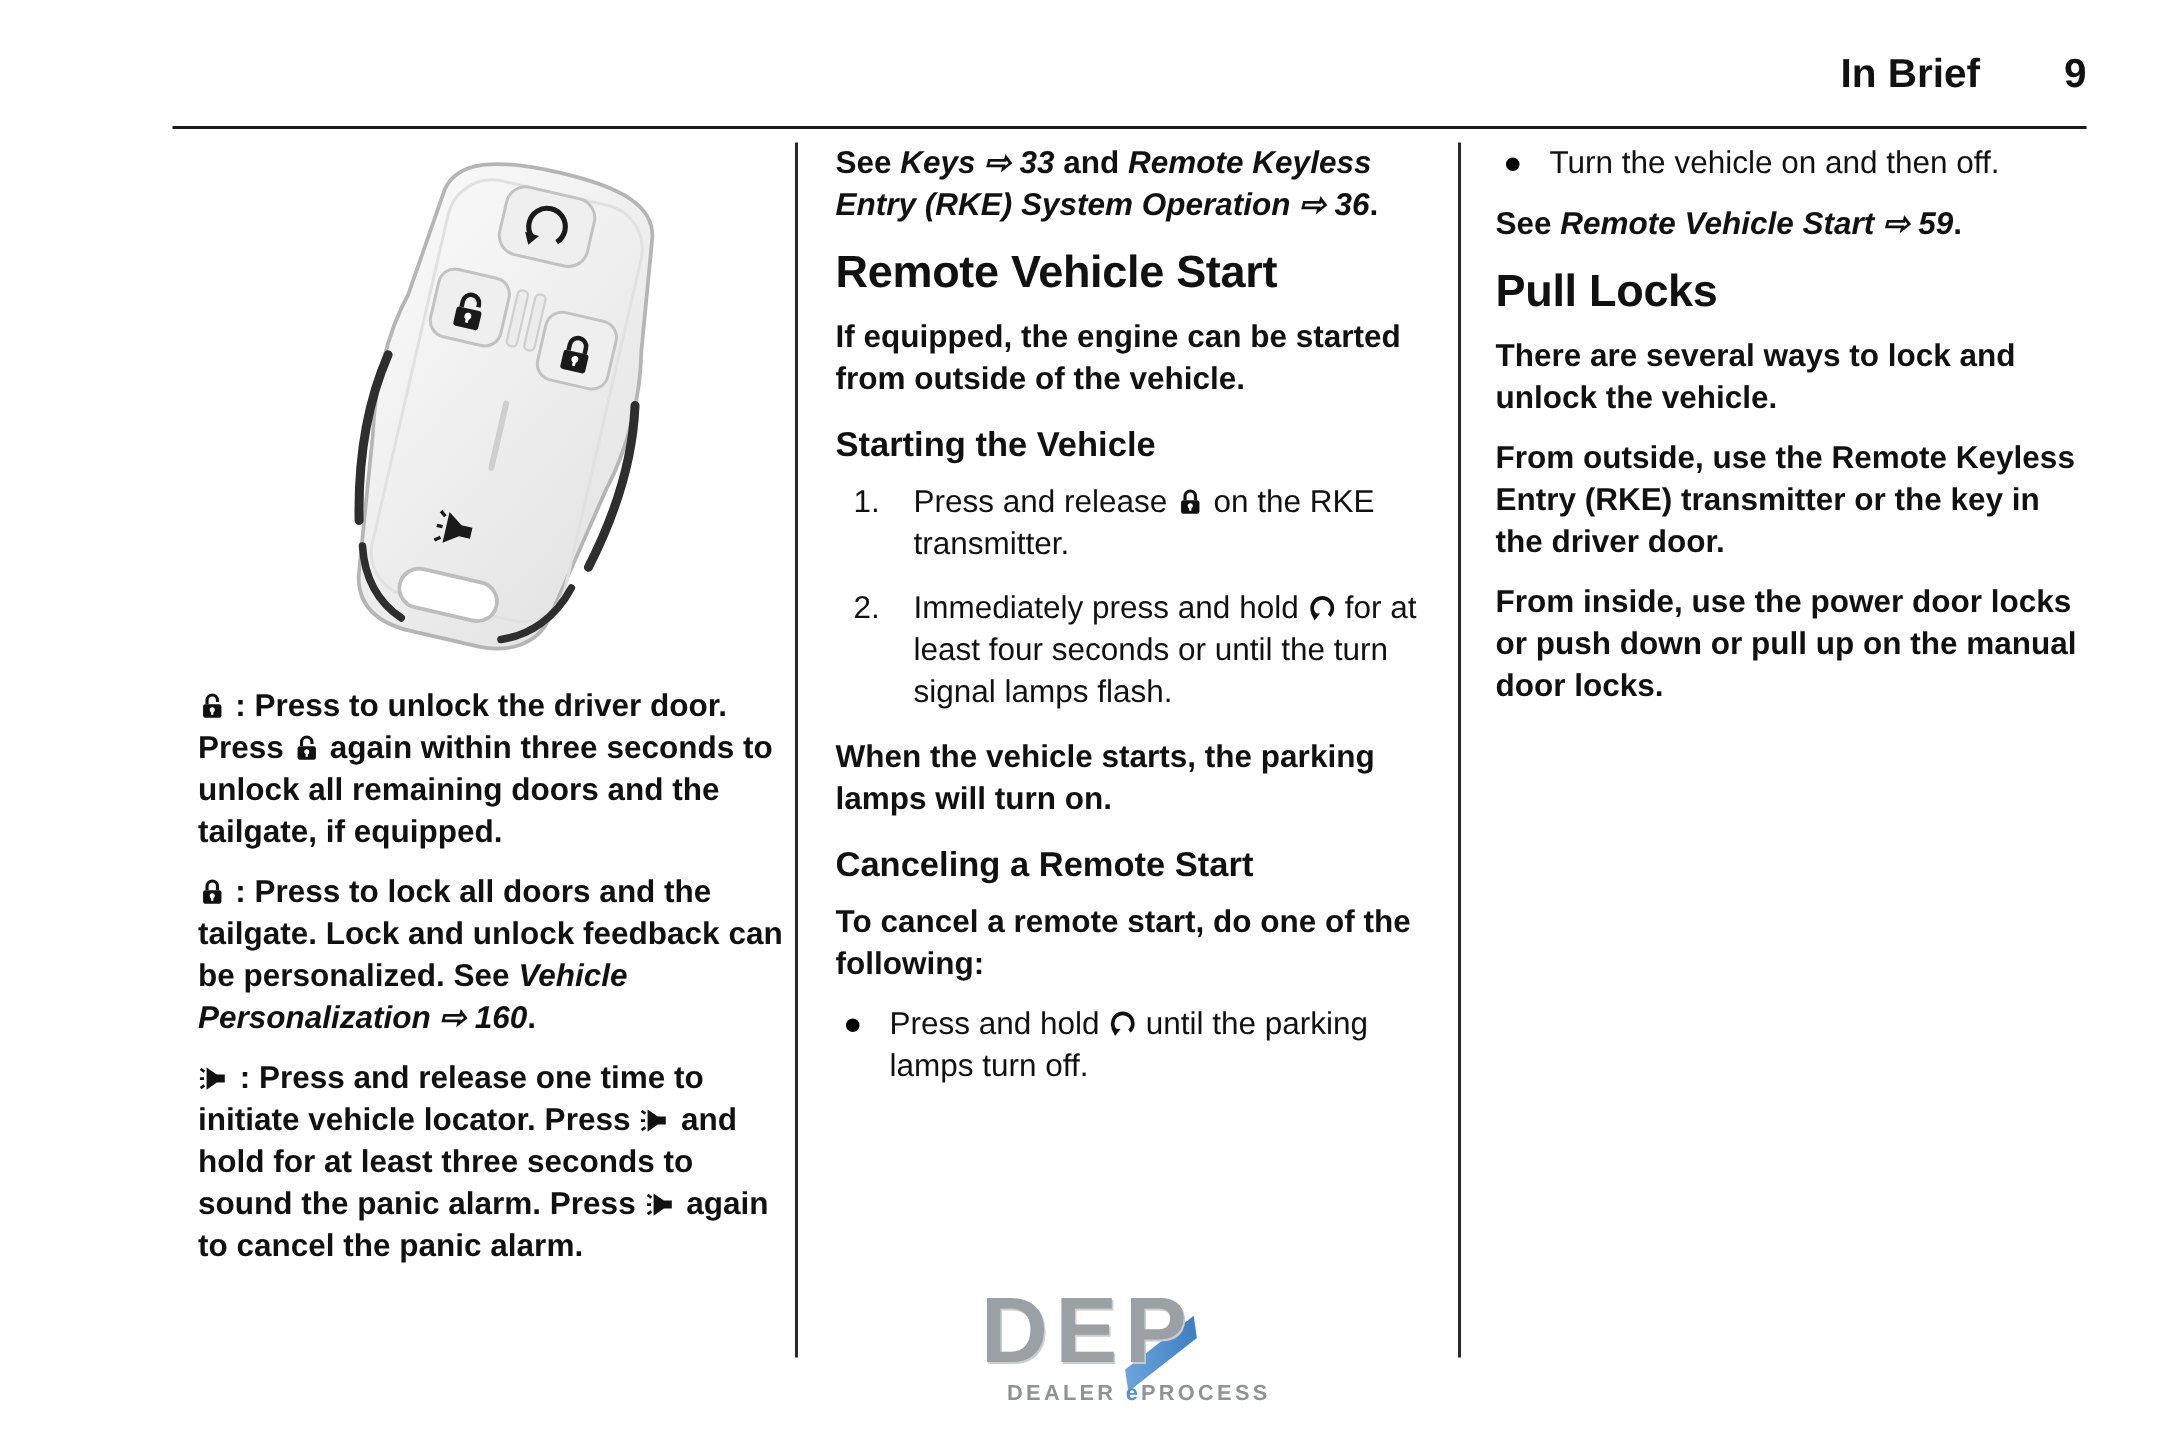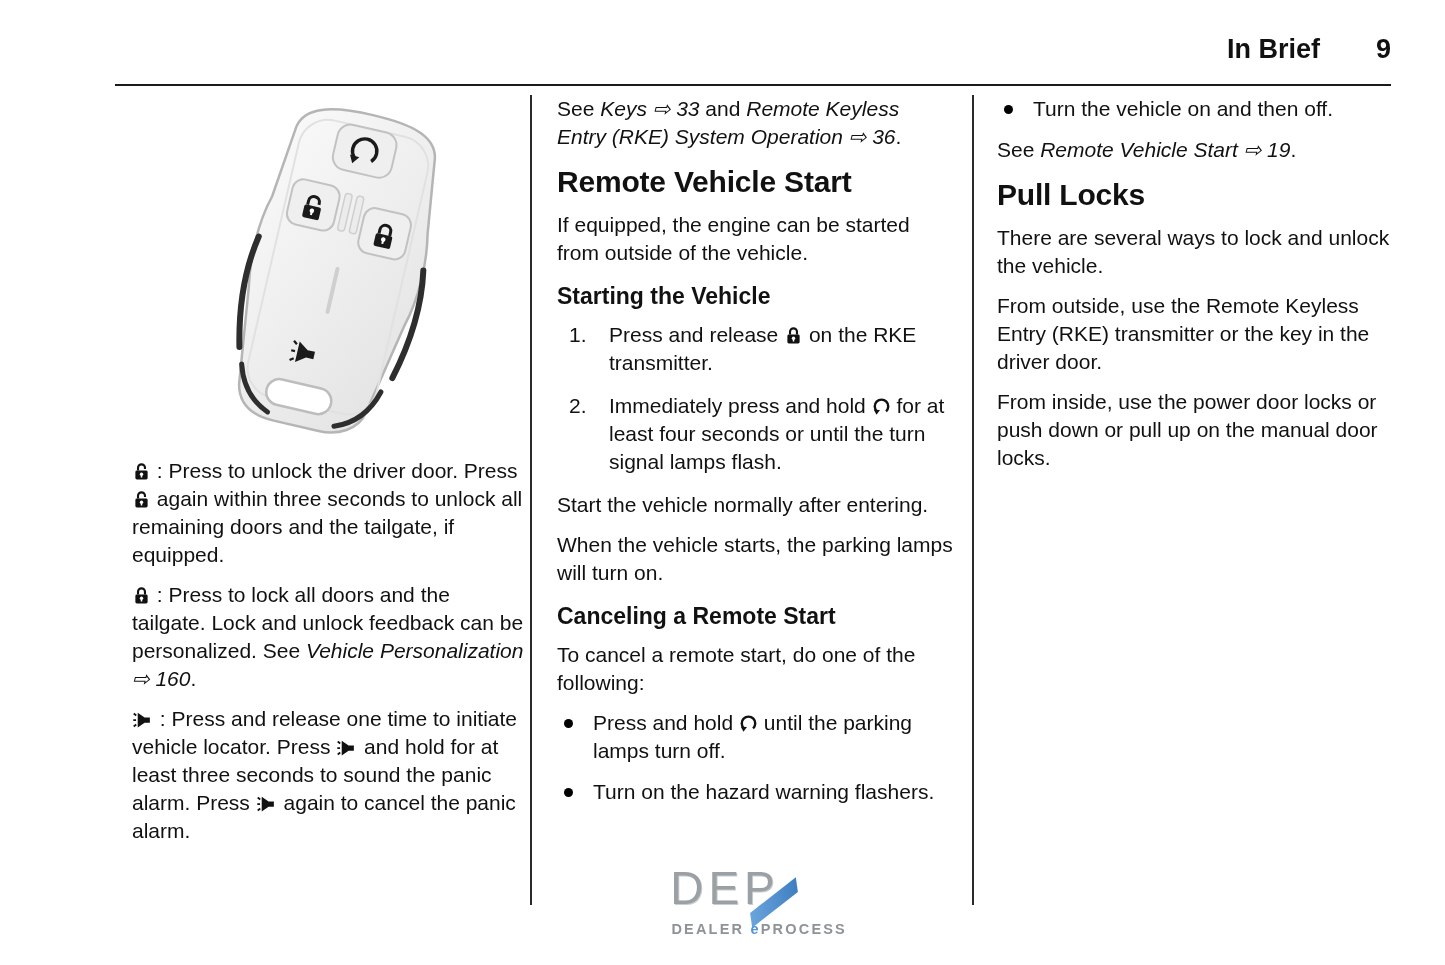--- a/index.html
+++ b/index.html
@@ -7,37 +7,37 @@
         font-family:"Liberation Sans",sans-serif;color:#111;}
   .header{position:absolute;left:115px;top:34px;width:1276px;display:flex;
           justify-content:flex-end;align-items:baseline;font-weight:bold;font-size:27px;}
   .hnum{margin-left:56px;}
   .rule{position:absolute;left:115px;top:84px;width:1276px;height:2px;background:#1a1a1a;}
   .vdiv{position:absolute;top:95px;width:2px;height:810px;background:#2a2a2a;}
   .col{position:absolute;top:95px;font-size:21px;line-height:28px;}
   .col1{left:132px;width:392px;}
   .col2{left:557px;width:396px;}
   .col3{left:997px;width:395px;}
-  p{margin:0 0 12px;}
+  p{margin:0 0 12px;font-weight:bold;}
   h2{font-size:30px;line-height:34px;margin:14px 0 12px;letter-spacing:-0.2px;font-weight:bold;}
   h3{font-size:23px;line-height:27px;margin:16px 0 11px;font-weight:bold;}
   .numitem{display:flex;margin:0 0 15px;}
   .num{flex:none;width:40px;padding-left:12px;}
   .stepbody{flex:1;}
   .bullet{display:flex;margin:0 0 13px;}
   .dot{flex:none;width:9px;height:9px;border-radius:50%;background:#000;margin:10px 20px 0 7px;}
   .btext{flex:1;}
   .ic{width:19px;height:19px;vertical-align:-3px;display:inline-block;}
   .ic-h{width:22px;}
   .fob{display:block;margin:2px 0 8px;}
   i{font-style:italic;}
   .watermark{position:absolute;left:603px;top:850px;width:244px;text-align:center;z-index:5;
              background:radial-gradient(ellipse at center, rgba(255,255,255,0.97) 45%, rgba(255,255,255,0) 80%);
              padding:8px 0 6px;}
-  .wm-logo{position:relative;z-index:2;font-size:46px;line-height:60px;font-weight:400;
+  .wm-logo{position:relative;z-index:2;font-size:62px;line-height:60px;font-weight:700;
            color:#9aa0a4;letter-spacing:5px;text-shadow:1px 1px 0 #c9ced1;}
   .wm-swoosh{position:absolute;right:44px;top:46px;width:58px;height:13px;z-index:1;
              background:linear-gradient(90deg,#6aa4dc,#3f7fc1);
              transform:rotate(-38deg) skewX(-30deg);}
   .wm-sub{position:relative;z-index:2;font-size:14.5px;font-weight:bold;letter-spacing:2.2px;
           color:#8e9398;margin-top:3px;text-align:right;}
   .wm-e{color:#4e93d5;}
 </style>
 </head>
 <body>
@@ -173,44 +173,39 @@
           </svg><span> on the RKE transmitter.</span></span>
     </div>
 
     <div class="numitem">
       <span class="num">2.</span>
       <span class="stepbody"><span>Immediately press and hold </span><svg class="ic">
             <use href="#i-rstart"></use>
           </svg><span> for at least four seconds or until the turn signal lamps flash.</span></span>
     </div>
 
-    <p>Start the vehicle normally after entering.</p>
     <p>When the vehicle starts, the parking lamps will turn on.</p>
 
     <h3>Canceling a Remote Start</h3>
     <p>To cancel a remote start, do one of the following:</p>
 
     <div class="bullet">
       <span class="dot"></span>
       <span class="btext"><span>Press and hold </span><svg class="ic">
             <use href="#i-rstart"></use>
           </svg><span> until the parking lamps turn off.</span></span>
     </div>
-    <div class="bullet">
-      <span class="dot"></span>
-      <span class="btext">Turn on the hazard warning flashers.</span>
-    </div>
   </div>
 
   <div class="col col3">
     <div class="bullet">
       <span class="dot"></span>
       <span class="btext">Turn the vehicle on and then off.</span>
     </div>
-    <p><span>See </span><i>Remote Vehicle Start ⇨ 19</i><span>.</span></p>
+    <p><span>See </span><i>Remote Vehicle Start ⇨ 59</i><span>.</span></p>
 
     <h2>Pull Locks</h2>
     <p>There are several ways to lock and unlock the vehicle.</p>
     <p>From outside, use the Remote Keyless Entry (RKE) transmitter or the key in the driver door.</p>
     <p>From inside, use the power door locks or push down or pull up on the manual door locks.</p>
   </div>
 
   <div class="watermark">
     <div class="wm-swoosh"></div>
     <div class="wm-logo">DEP</div>

